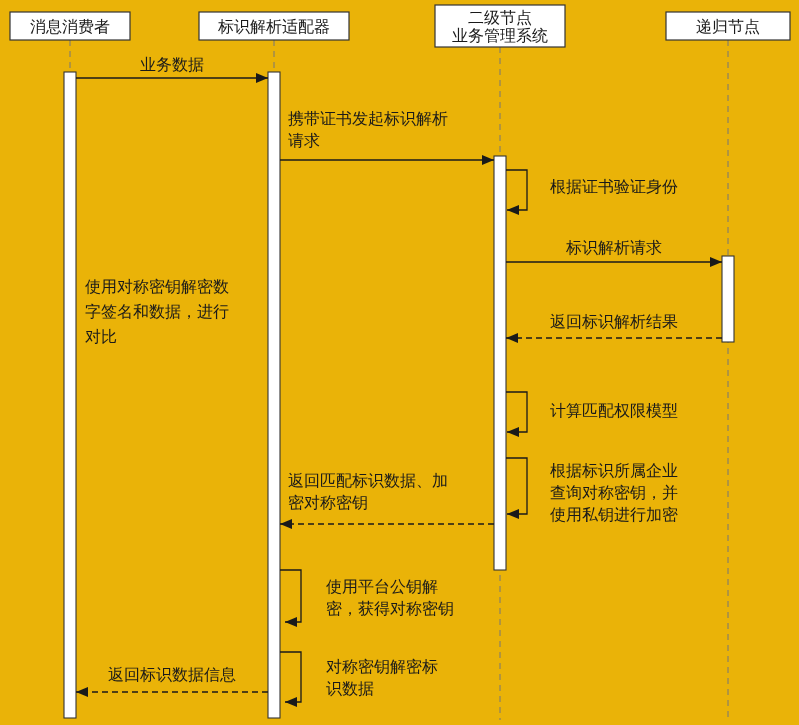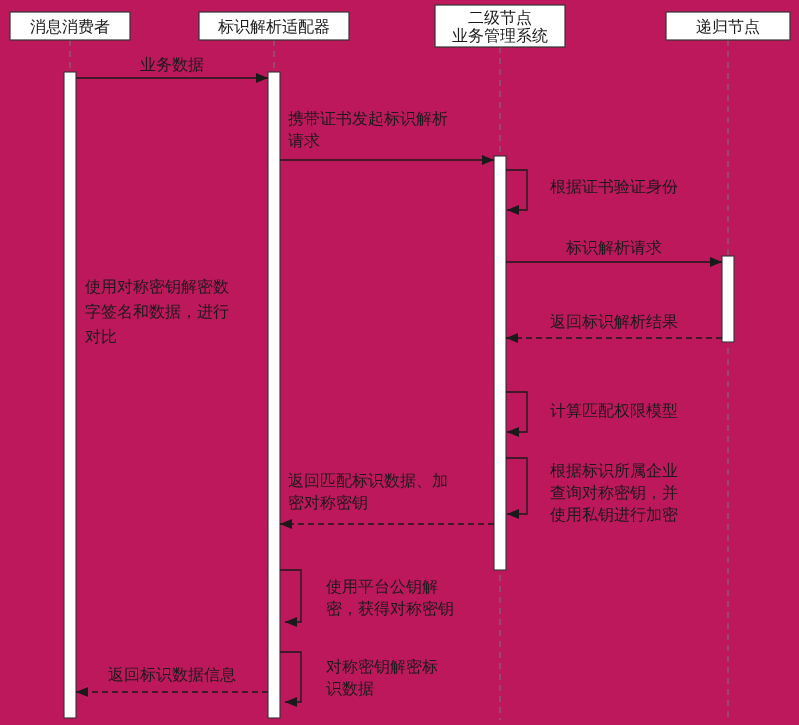--- a/index.html
+++ b/index.html
@@ -4,21 +4,21 @@
 <style>
   html, body {
     margin: 0;
     padding: 0;
     background: #ffffff;
   }
   .stage {
     position: relative;
     width: 799px;
     height: 725px;
-    background: #be185d;
+    background: #eab308;
     font-family: "Liberation Serif", "DejaVu Serif", serif;
   }
   svg { display: block; }
   text {
     font-family: "Liberation Serif", "DejaVu Serif", serif;
     font-size: 16px;
     fill: #1a1a1a;
   }
   .t-mid { text-anchor: middle; }
   .t-start { text-anchor: start; }

